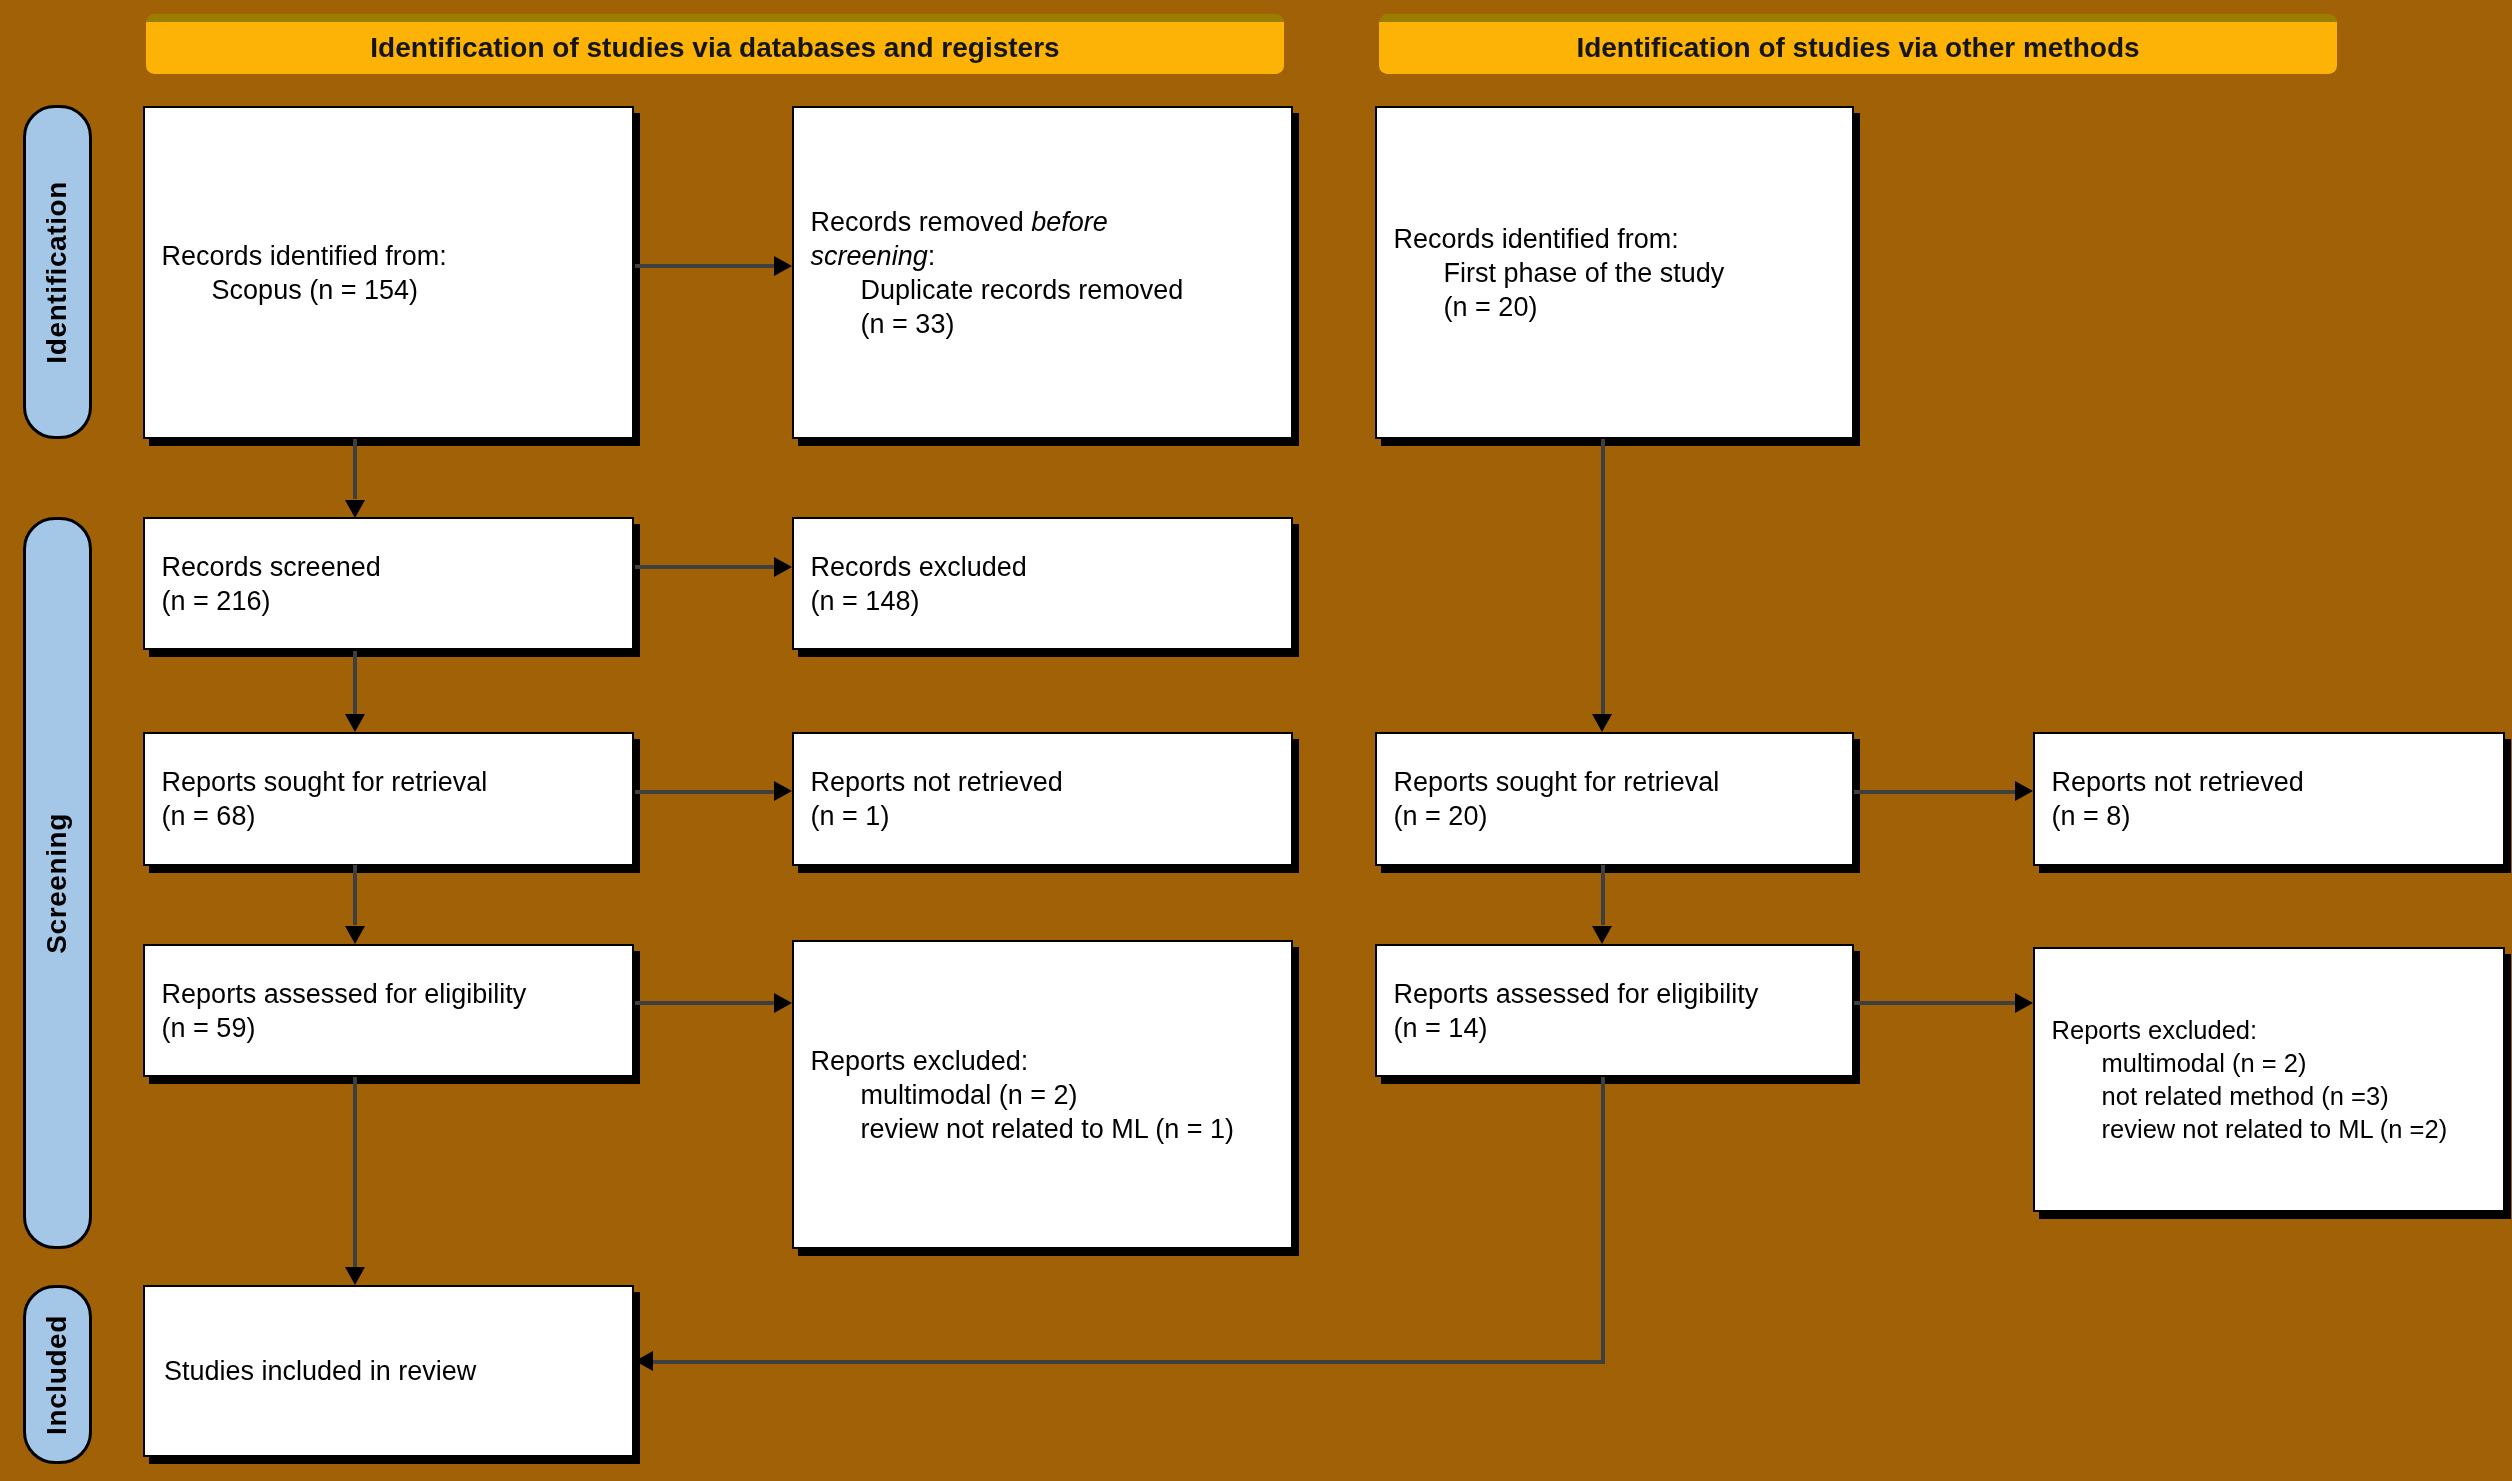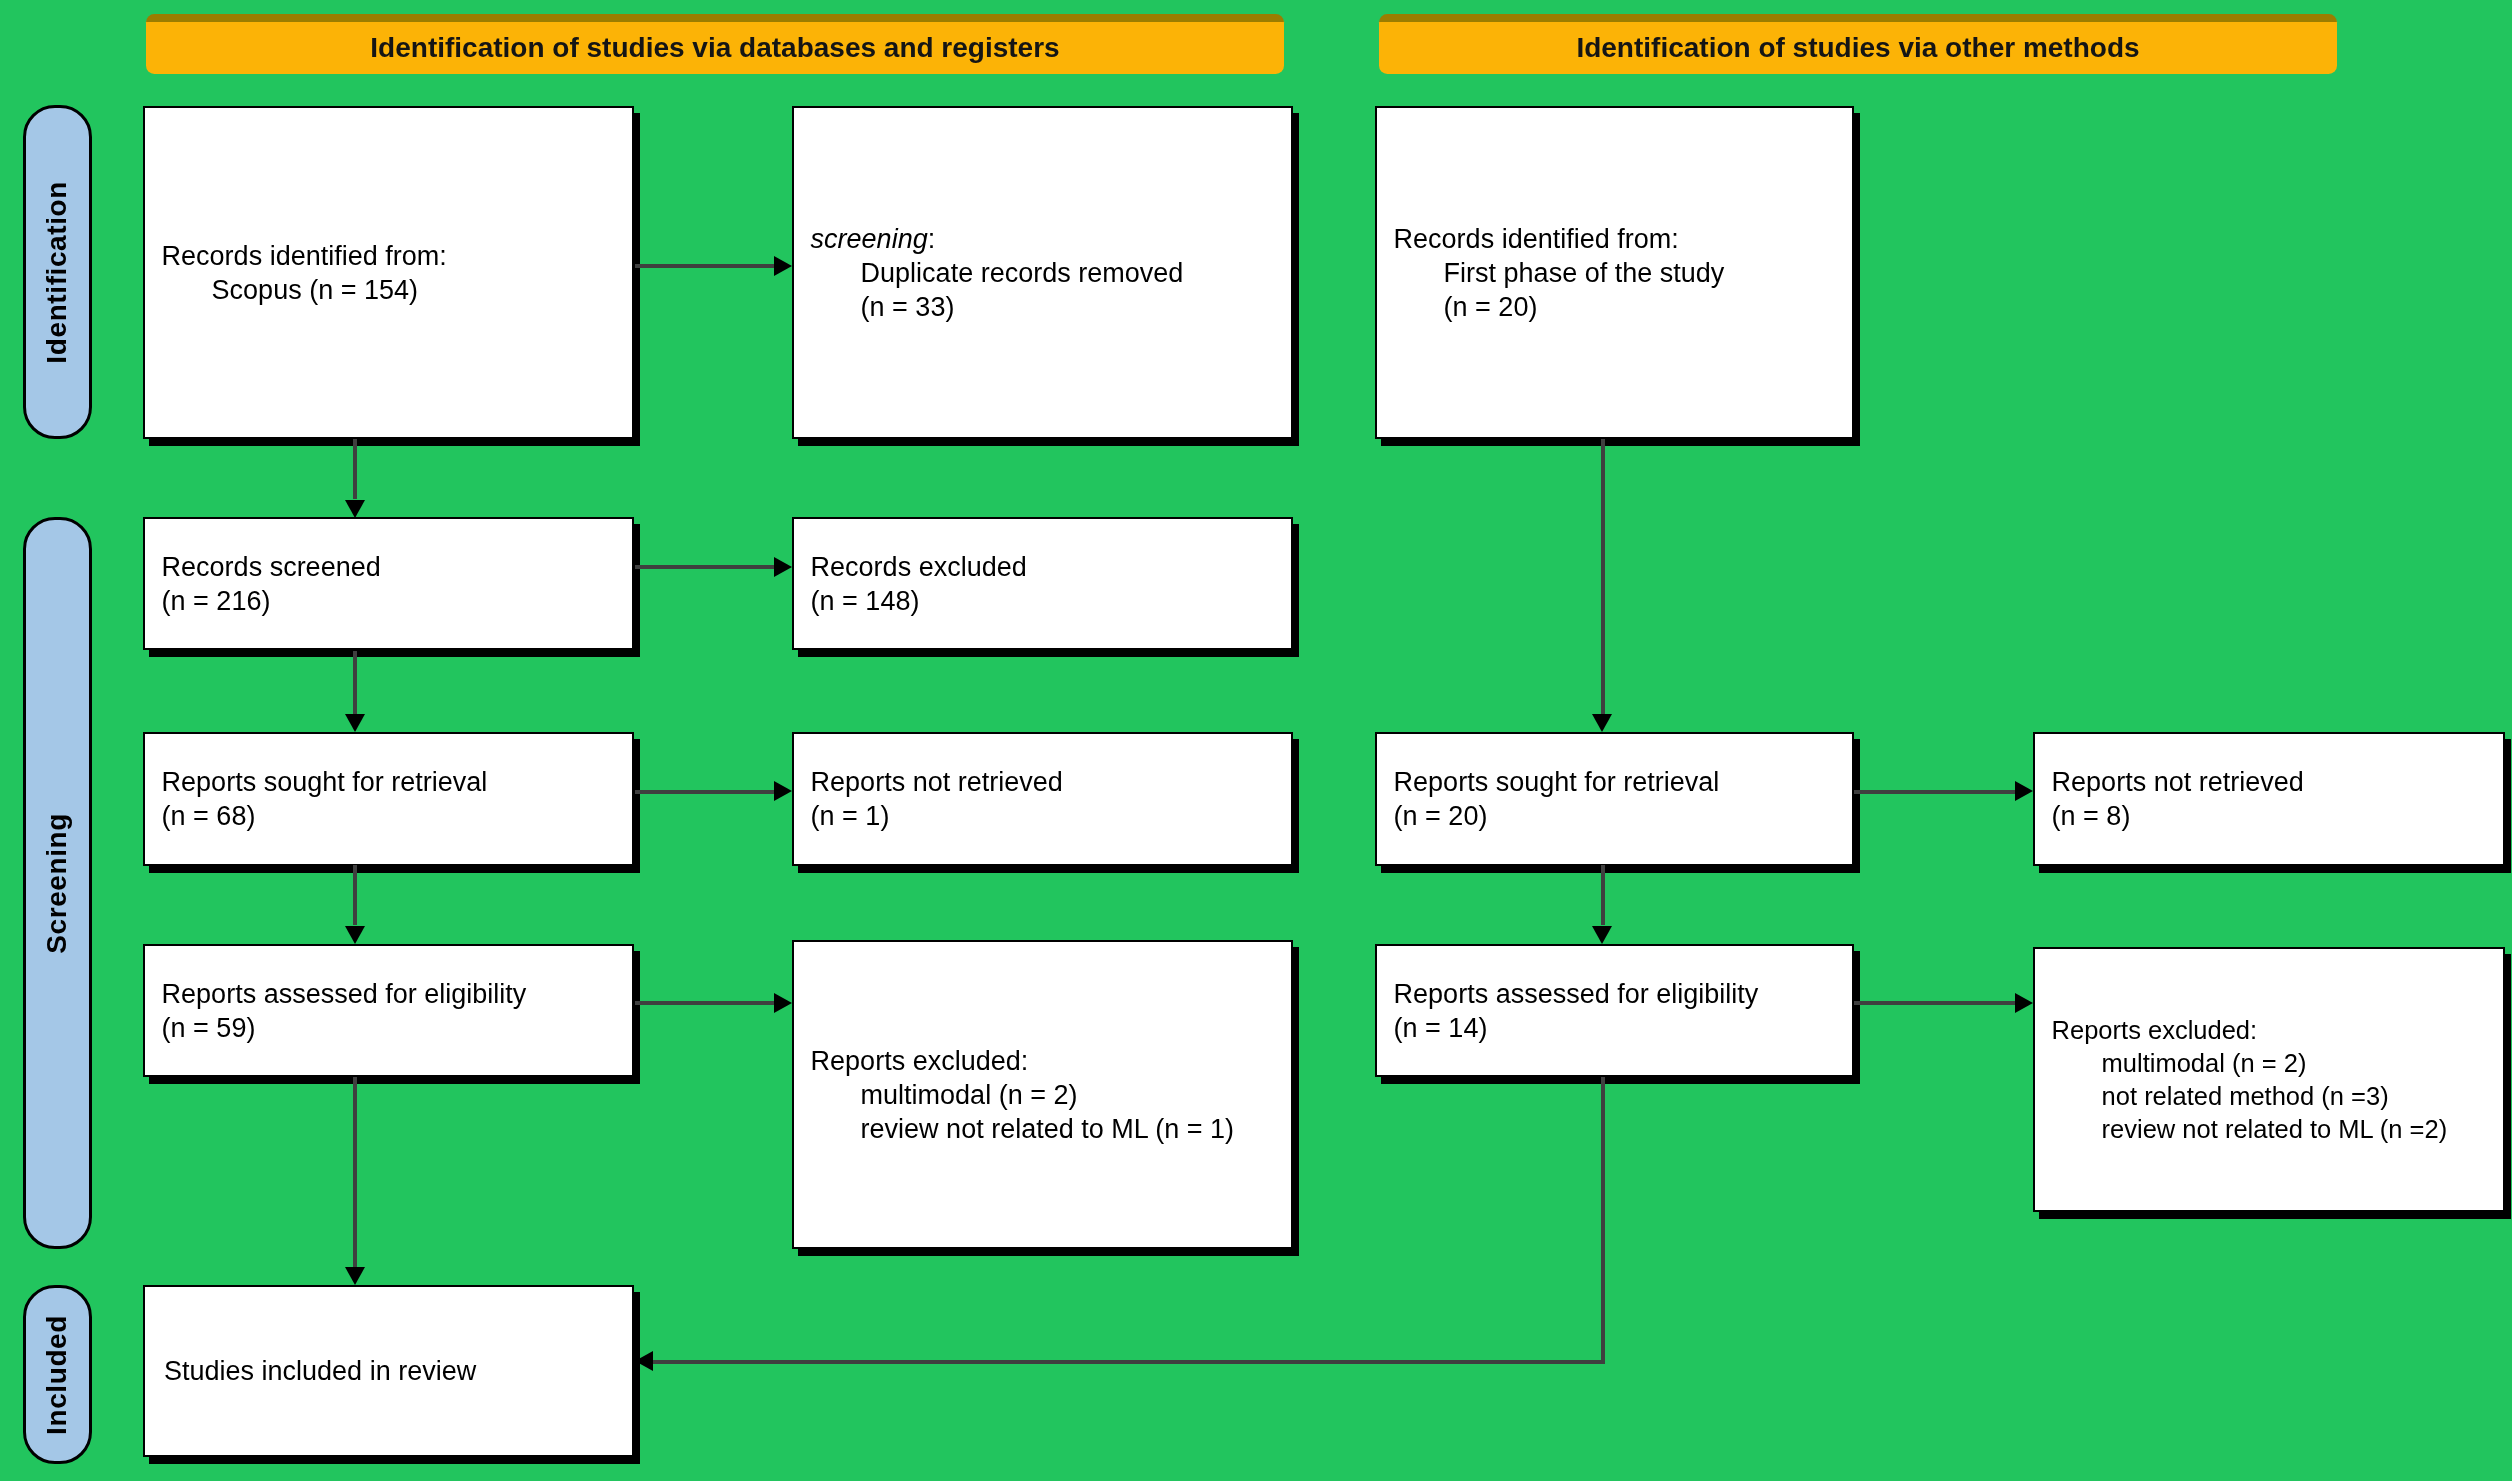--- a/index.html
+++ b/index.html
@@ -1,17 +1,17 @@
 <!DOCTYPE html>
 <html style="--banner: #FCB306; --banner_edge: #9B7D00; --stage: #A4C7E7; --box_border: #000000; --arrow: #3F3F3F;font-size:9.5px"><head>
 <meta charset="utf-8">
 <style>
   html,body{margin:0;padding:0;background:#ffffff;}
   body{width:2512px;height:1481px;font-family:"Liberation Sans",sans-serif;color:#000;}
-  .canvas{position:relative;width:2512px;height:1481px;overflow:hidden;background:#22c55e;}
+  .canvas{position:relative;width:2512px;height:1481px;overflow:hidden;background:#a16207;}
 
   .banner{
     position:absolute;height:52px;
     background:var(--banner,#FCB306);
     border-top:8.3px solid var(--banner_edge,#9B7D00);
     border-radius:8.3px;
     display:flex;align-items:center;justify-content:center;
     font-weight:bold;font-size:28px;color:#151515;
     box-sizing:content-box;
   }
@@ -73,20 +73,21 @@
   <div class="stage-label" style="top:1285px;height:179px;">
     <span>Included</span>
   </div>
 
   <div class="box" style="left:143px;top:106px;width:491px;height:333px;">
     <div>Records identified from:</div>
     <div class="ind">Scopus (n = 154)</div>
   </div>
 
   <div class="box" style="left:792px;top:106px;width:501px;height:333px;">
+    <div><span>Records removed </span><span class="it">before</span></div>
     <div><span class="it">screening</span><span>:</span></div>
     <div class="ind">Duplicate records removed</div>
     <div class="ind">(n = 33)</div>
   </div>
 
   <div class="box" style="left:1375px;top:106px;width:479px;height:333px;">
     <div>Records identified from:</div>
     <div class="ind">First phase of the study</div>
     <div class="ind">(n = 20)</div>
   </div>

